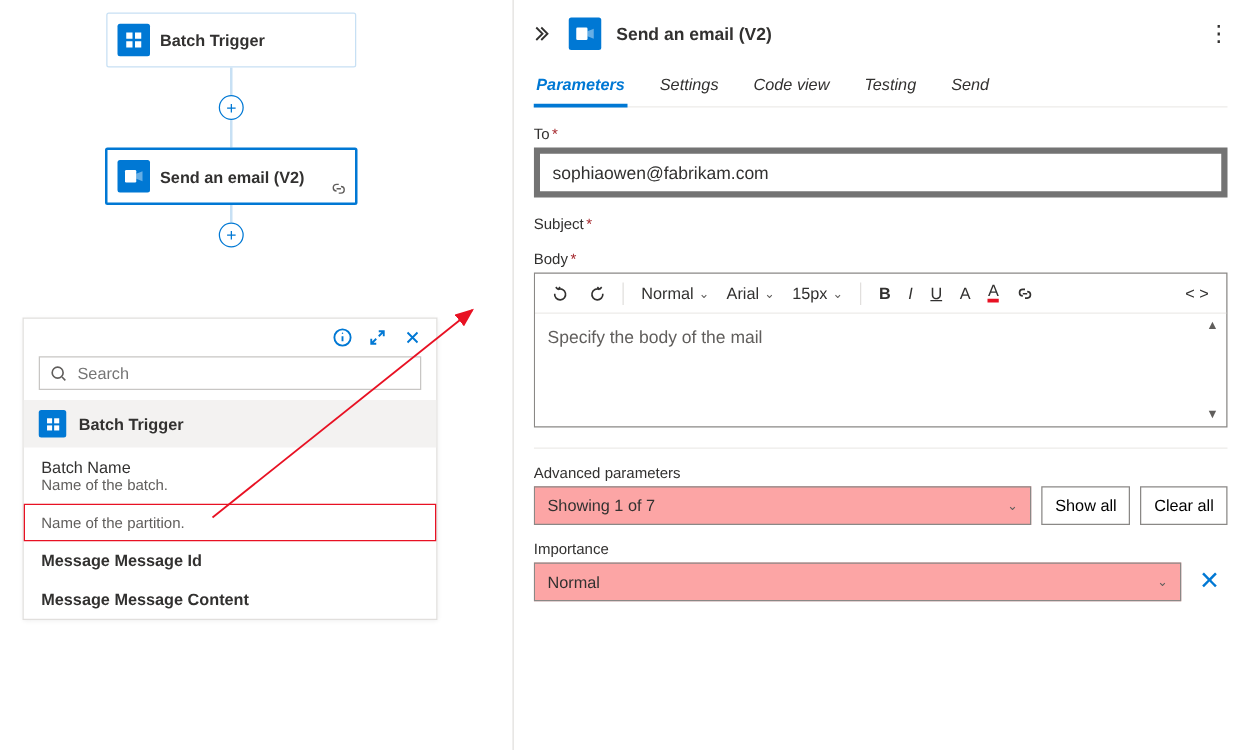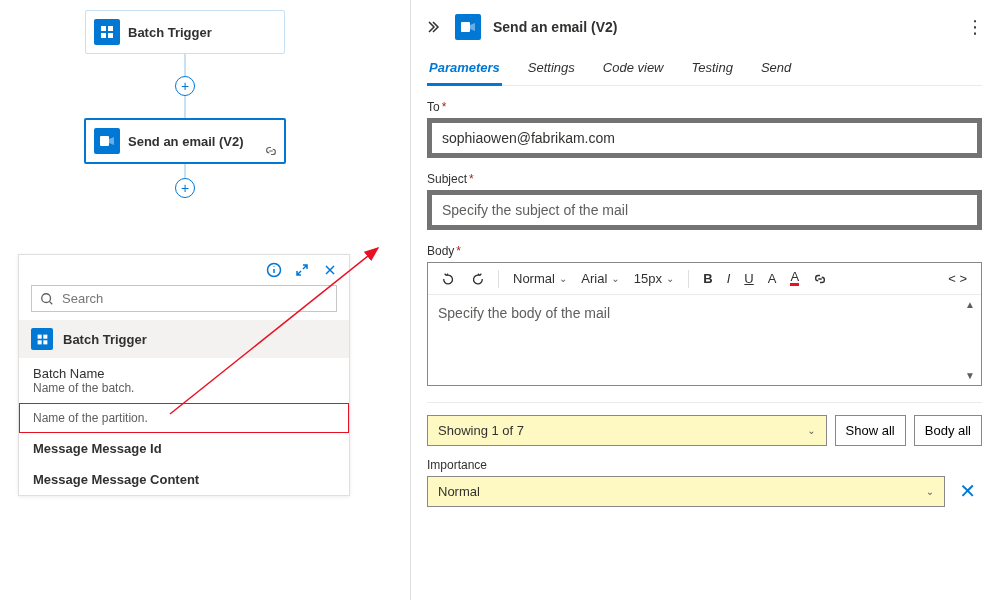--- a/index.html
+++ b/index.html
@@ -59,21 +59,21 @@
 .rte-toolbar .sep { width: 1px; height: 18px; background: #e1dfdd; margin: 0 4px; }
 .rte-toolbar .tbtn { padding: 2px 4px; cursor: pointer; color: #323130; display: flex; align-items: center; gap: 4px; }
 .rte-toolbar .tbtn svg { width: 14px; height: 14px; fill: none; stroke: #323130; stroke-width: 1.5; }
 .rte-toolbar .code { margin-left: auto; }
 .rte-body { padding: 10px; min-height: 90px; color: #605e5c; font-size: 14px; position: relative; }
 .rte-body .scroll-indicator-up { position:absolute; right:6px; top:4px; color:#605e5c; font-size:10px;}
 .rte-body .scroll-indicator-down { position:absolute; right:6px; bottom:4px; color:#605e5c; font-size:10px;}
 .hr { height: 1px; background: #edebe9; margin: 16px 0 12px 0; }
 .adv-row { display: flex; gap: 8px; align-items: flex-end; }
 .adv-row .select-wrap { flex: 1; }
-.select { width: 100%; border: 1px solid #8a8886; padding: 7px 10px; font-size: 13px; background: #fef9c3; display: flex; justify-content: space-between; align-items: center; cursor: pointer; }
+.select { width: 100%; border: 1px solid #8a8886; padding: 7px 10px; font-size: 13px; background: #fca5a5; display: flex; justify-content: space-between; align-items: center; cursor: pointer; }
 .btn-sm { border: 1px solid #8a8886; background: #fff; padding: 7px 10px; font-size: 13px; cursor: pointer; }
 .imp-row { display: flex; gap: 8px; align-items: flex-end; margin-top: 12px; }
 .imp-row .close-x { color: #0078d4; font-size: 20px; padding: 4px 6px; cursor: pointer; }
 .chev { font-size: 10px; color: #605e5c; }
 
 
 .arrow-overlay { position: absolute; pointer-events: none; top: 0; left: 0; width: 1000px; height: 600px; z-index: 50; }
 </style>
 </head>
 <body>
@@ -188,21 +188,20 @@
       <div class="tab">Testing</div>
       <div class="tab">Send</div>
     </div>
     <div class="form">
       <div class="field">
         <label class="label"><span>To</span><span class="req">*</span></label>
         <input class="input" value="sophiaowen@fabrikam.com" style="">
       </div>
       <div class="field">
         <label class="label"><span>Subject</span><span class="req">*</span></label>
-        <input class="input" placeholder="Specify the subject of the mail" style="">
       </div>
       <div class="field">
         <label class="label"><span>Body</span><span class="req">*</span></label>
         <div class="rte">
           <div class="rte-toolbar">
             <span class="tbtn">
                 <svg viewBox="0 0 16 16">
                   <path d="M5 4 a5 5 0 1 1 -3 4 M5 4 l-2 -2 M5 4 l2 -2"></path>
                 </svg>
               </span>
@@ -242,27 +241,28 @@
           <div class="rte-body">
             <span>Specify the body of the mail</span>
             <span class="scroll-indicator-up">▲</span>
             <span class="scroll-indicator-down">▼</span>
           </div>
         </div>
       </div>
       <div class="hr"></div>
       <div class="adv-row">
         <div class="select-wrap">
+          <label class="label">Advanced parameters</label>
           <div class="select">
             <span>Showing 1 of 7</span>
             <span class="chev">⌄</span>
           </div>
         </div>
         <button class="btn-sm">Show all</button>
-        <button class="btn-sm">Body all</button>
+        <button class="btn-sm">Clear all</button>
       </div>
       <div class="imp-row">
         <div style="flex:1">
           <label class="label">Importance</label>
           <div class="select">
             <span>Normal</span>
             <span class="chev">⌄</span>
           </div>
         </div>
         <span class="close-x">✕</span>

